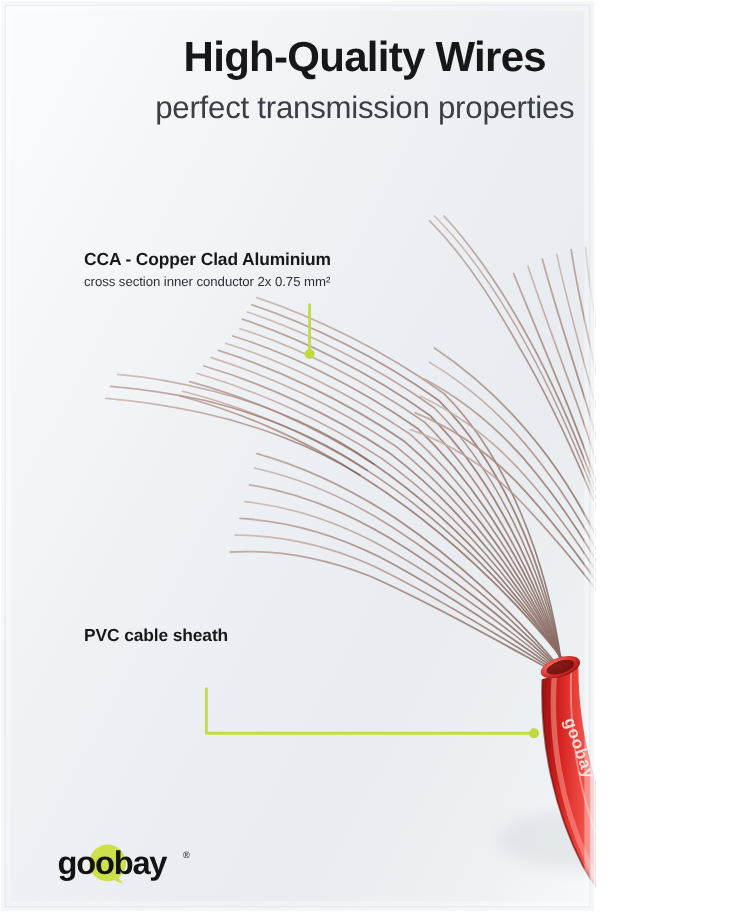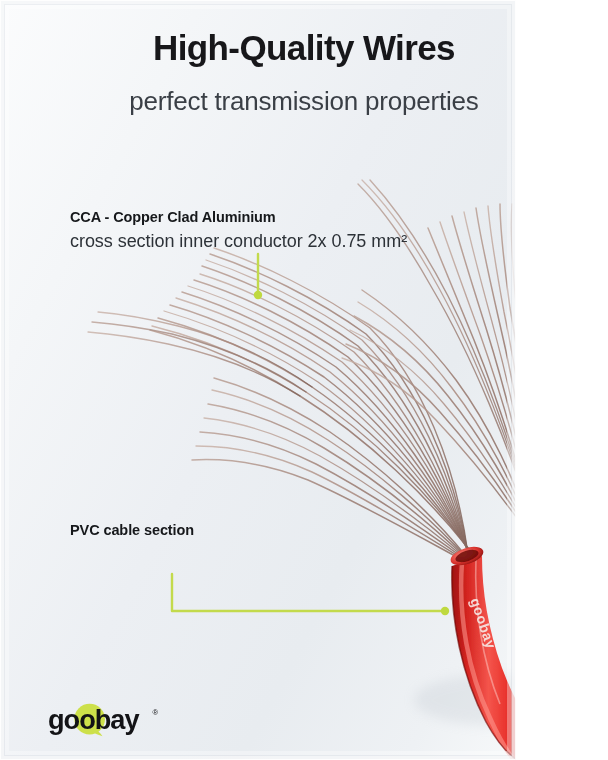--- a/index.html
+++ b/index.html
@@ -17,21 +17,20 @@
     height: 760px;
     overflow: hidden;
     background:
       linear-gradient(118deg,
         #fbfcfd 0%,
         #f4f6f8 22%,
         #eceff3 48%,
         #e8ecf0 70%,
         #eef1f4 88%,
         #f7f9fa 100%);
-    padding-left: 20px;
   }
 
   
   #frame {
     position: absolute;
     inset: 0;
     pointer-events: none;
     box-shadow:
       inset 0 0 0 1px rgba(255,255,255,0.85),
       inset 0 0 0 4px rgba(255,255,255,0.55),
@@ -51,45 +50,46 @@
   #title {
     margin: 0;
     padding-top: 28px;
     font-size: 35px;
     font-weight: bold;
     letter-spacing: -0.6px;
     color: #17171a;
     line-height: 1.12;
   }
   #subtitle {
-    margin: 13px;
+    margin: 1px;
     padding-top: 7px;
     font-size: 26px;
     font-weight: normal;
     letter-spacing: -0.2px;
     color: #3a3f46;
     line-height: 1.15;
   }
 
   
   .annot {
     position: absolute;
     z-index: 25;
   }
   .annot-title {
     margin: 0;
     font-size: 14.5px;
     font-weight: bold;
     color: #16181b;
     letter-spacing: -0.1px;
     line-height: 1.35;
+    text-align: center;
   }
   .annot-line {
     margin: 0;
-    font-size: 18px;
+    font-size: 11px;
     font-weight: normal;
     color: #2d3238;
     letter-spacing: -0.05px;
     line-height: 1.45;
   }
   #annot-cca { left: 70px; top: 208px; }
   #annot-pvc { left: 70px; top: 521px; }
 
   
   .leader {
@@ -279,21 +279,21 @@
     <p class="annot-title">CCA - Copper Clad Aluminium</p>
     <p class="annot-line">cross section inner conductor 2x 0.75 mm²</p>
   </div>
 
   <svg class="leader" id="leader-cca" width="30" height="60" xmlns="http://www.w3.org/2000/svg">
     <line x1="12" y1="6" x2="12" y2="44" stroke="#c3da4c" stroke-width="2.4" stroke-linecap="round"></line>
     <circle cx="12" cy="47" r="4.2" fill="#bfd93f"></circle>
   </svg>
 
   <div class="annot" id="annot-pvc">
-    <p class="annot-title">PVC cable section</p>
+    <p class="annot-title">PVC cable sheath</p>
   </div>
 
   <svg class="leader" id="leader-pvc" width="300" height="60" xmlns="http://www.w3.org/2000/svg">
     <path d="M12,8 L12,45 L281,45" fill="none" stroke="#c3da4c" stroke-width="2.4" stroke-linecap="round" stroke-linejoin="round"></path>
     <circle cx="285" cy="45" r="4.2" fill="#bfd93f"></circle>
   </svg>
 
   <svg id="logo" viewBox="0 0 150 40" xmlns="http://www.w3.org/2000/svg">
 
     <g>

